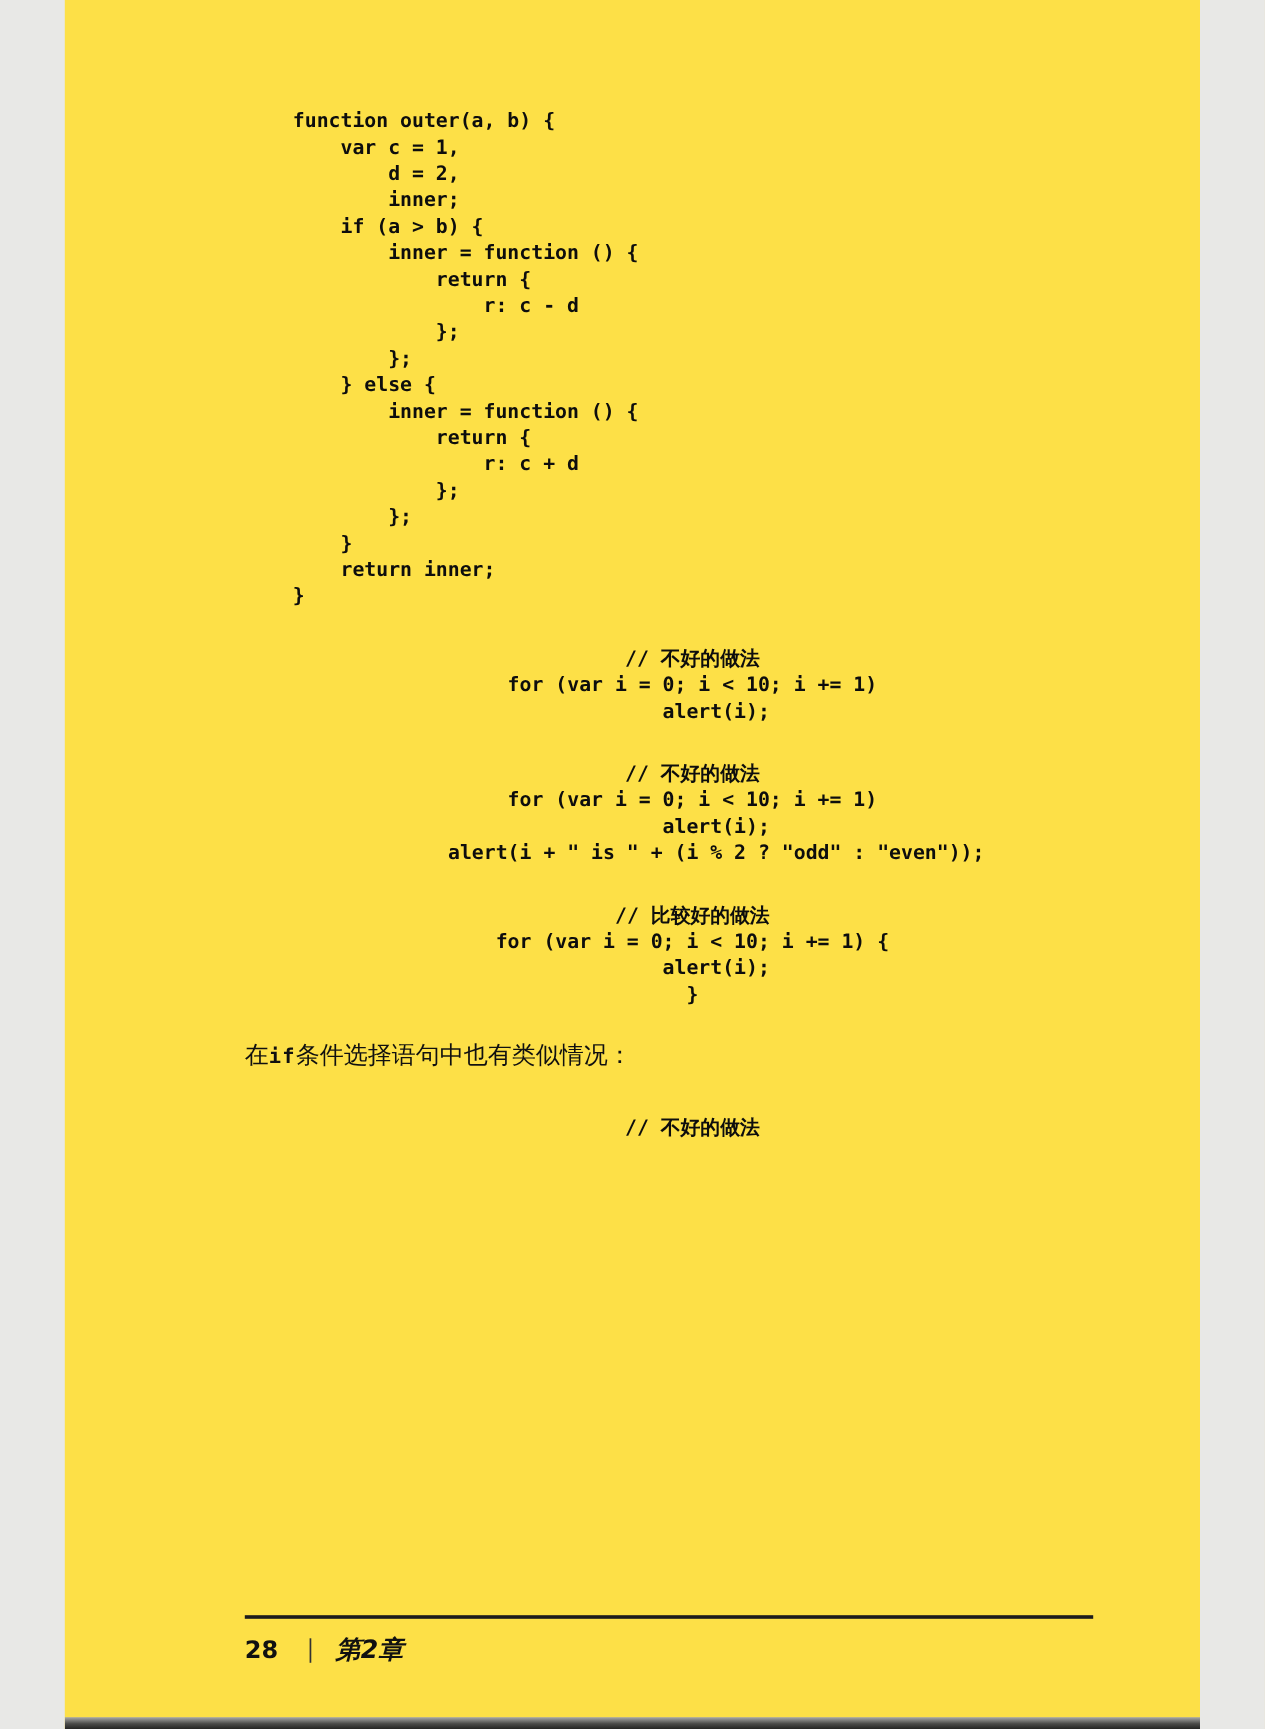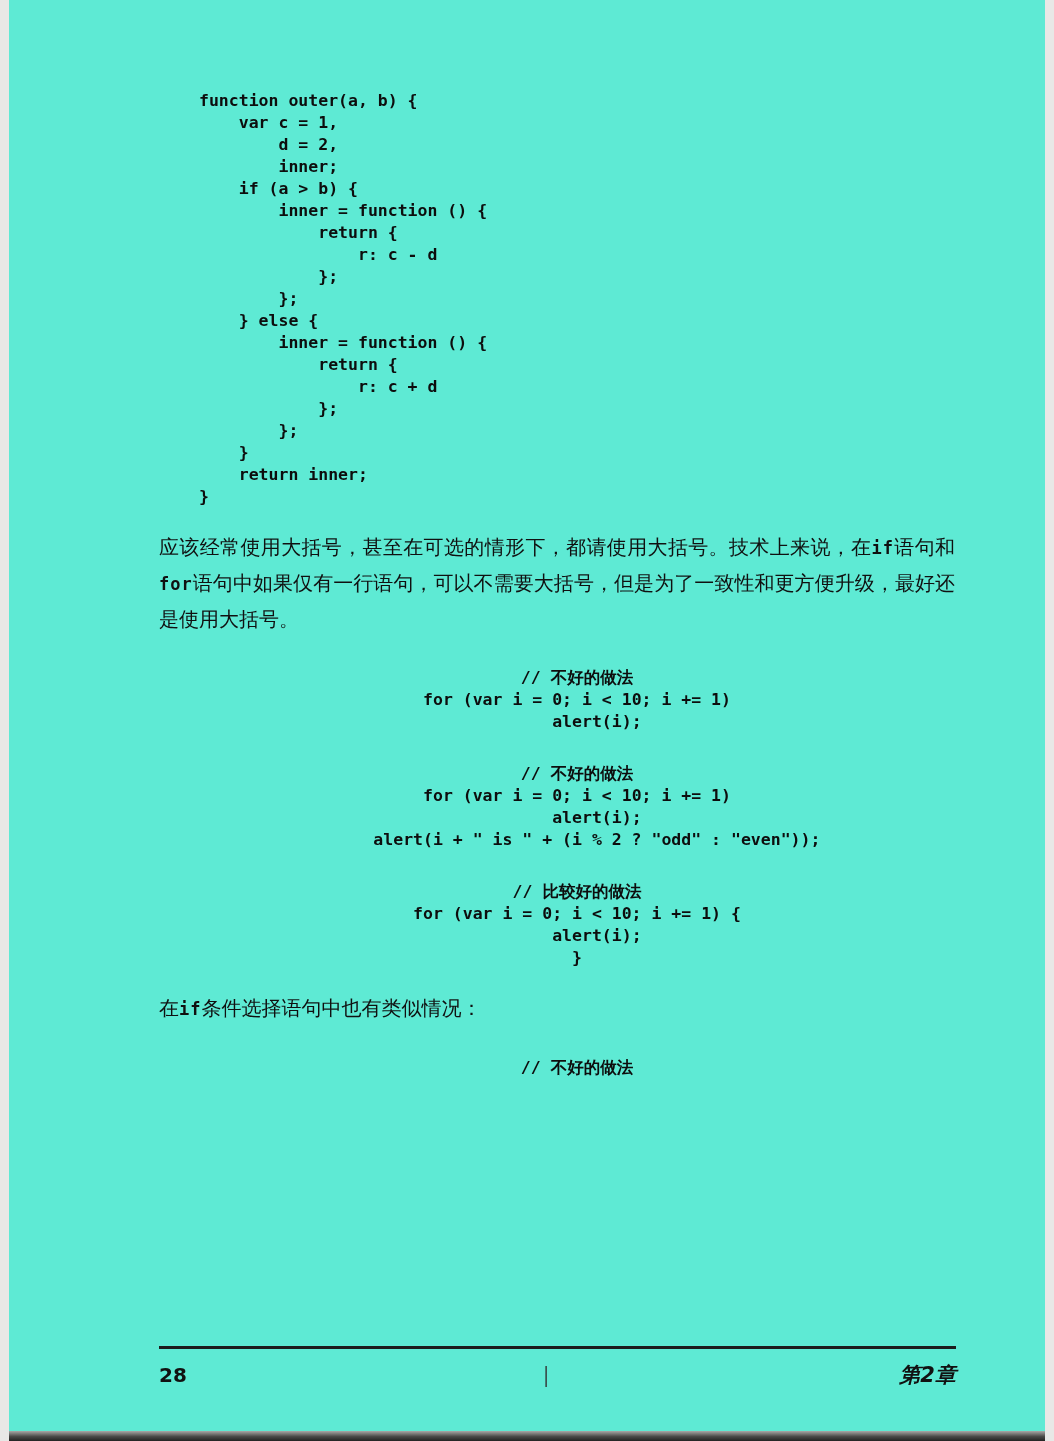--- a/index.html
+++ b/index.html
@@ -3,24 +3,24 @@
 <meta charset="utf-8">
 <style>
   html, body {
     margin: 0;
     padding: 0;
     background: #e8e8e6;
     font-family: "DejaVu Sans", sans-serif;
   }
   .page {
     position: relative;
-    width: 1036px;
+    width: 946px;
     height: 1441px;
     margin: 0 auto;
-    background: #5eead4;
+    background: #fde047;
     color: #141414;
     overflow: hidden;
     box-sizing: border-box;
   }
   .content {
     position: relative;
     padding: 90px 90px 0 150px;
     box-sizing: border-box;
   }
   pre.code {
@@ -61,23 +61,22 @@
     bottom: 52px;
   }
   .footer-rule {
     height: 3px;
     background: #1c1c1c;
     margin-bottom: 12px;
   }
   .footer-row {
     display: flex;
     align-items: center;
-    gap: 18px;
+    gap: 0;
     font-weight: bold;
-    justify-content: space-between;
   }
   .footer-page-number {
     font-size: 20px;
     color: #111;
   }
   .footer-divider {
     margin: 0 18px 0 24px;
     font-size: 17px;
     font-weight: normal;
     color: #333;
@@ -117,21 +116,20 @@
         inner = function () {
             return {
                 r: c + d
             };
         };
     }
     return inner;
 }</pre>
 
 
-    <p class="body-text"><span>应该经常使用大括号，甚至在可选的情形下，都请使用大括号。技术上来说，在</span><span class="mono">if</span><span>语句和</span><span class="mono">for</span><span>语句中如果仅有一行语句，可以不需要大括号，但是为了一致性和更方便升级，最好还是使用大括号。</span></p>
 
 
     <pre class="code block-gap-top block-gap-bottom">// 不好的做法
 for (var i = 0; i &lt; 10; i += 1)
     alert(i);</pre>
 
 
     <pre class="code block-gap-top block-gap-bottom">// 不好的做法
 for (var i = 0; i &lt; 10; i += 1)
     alert(i);

